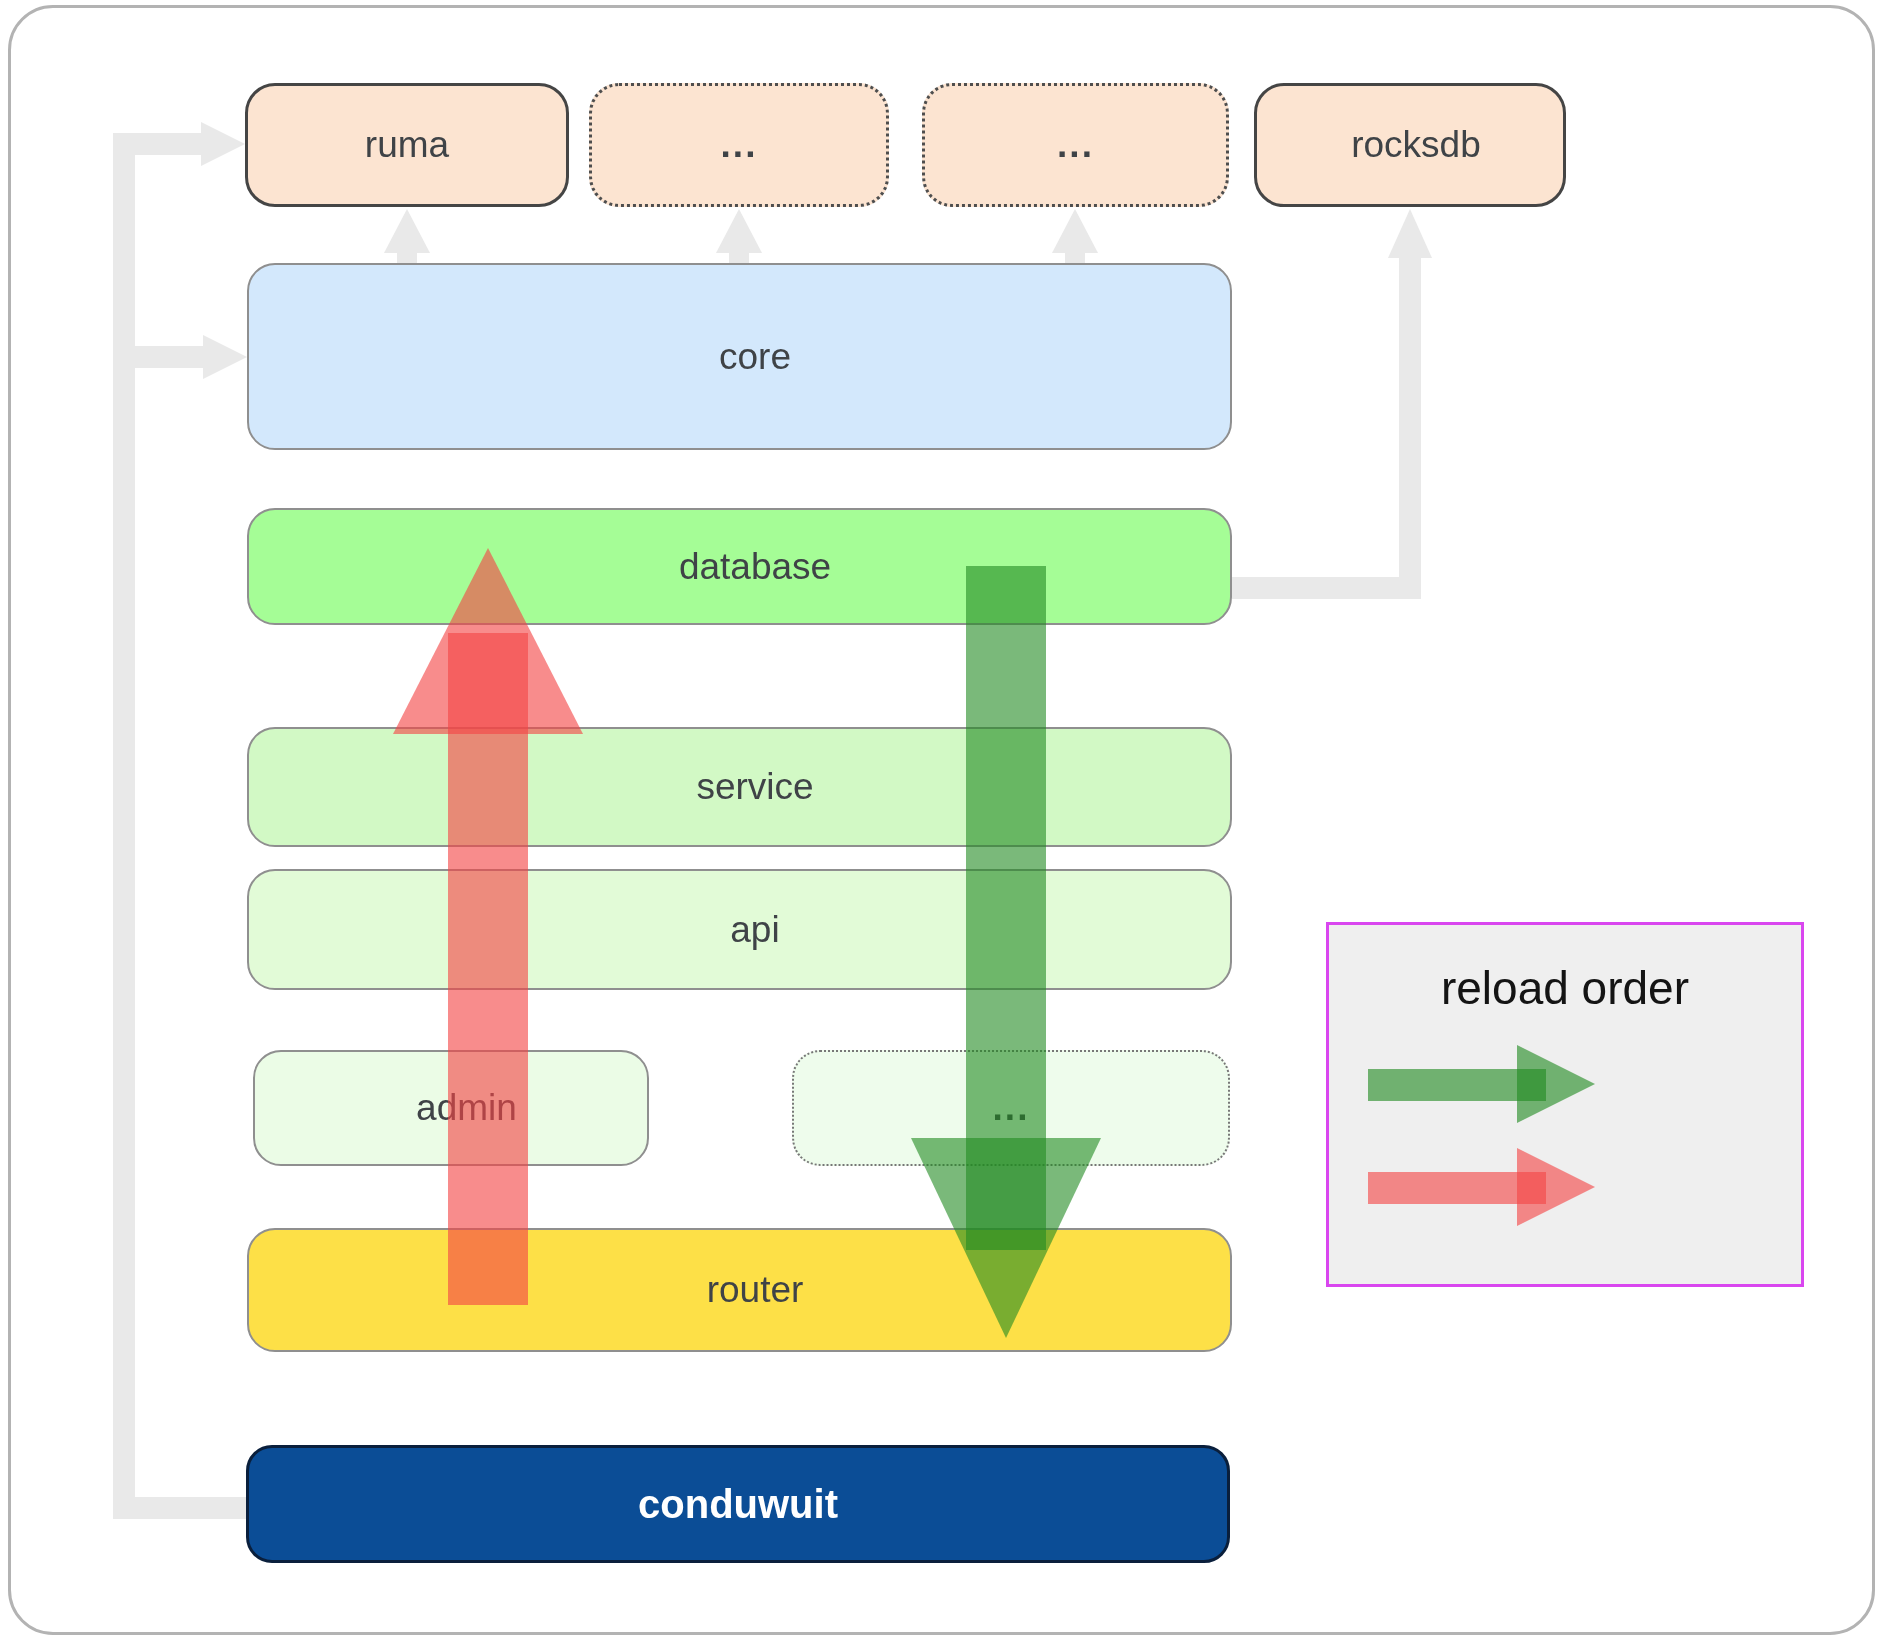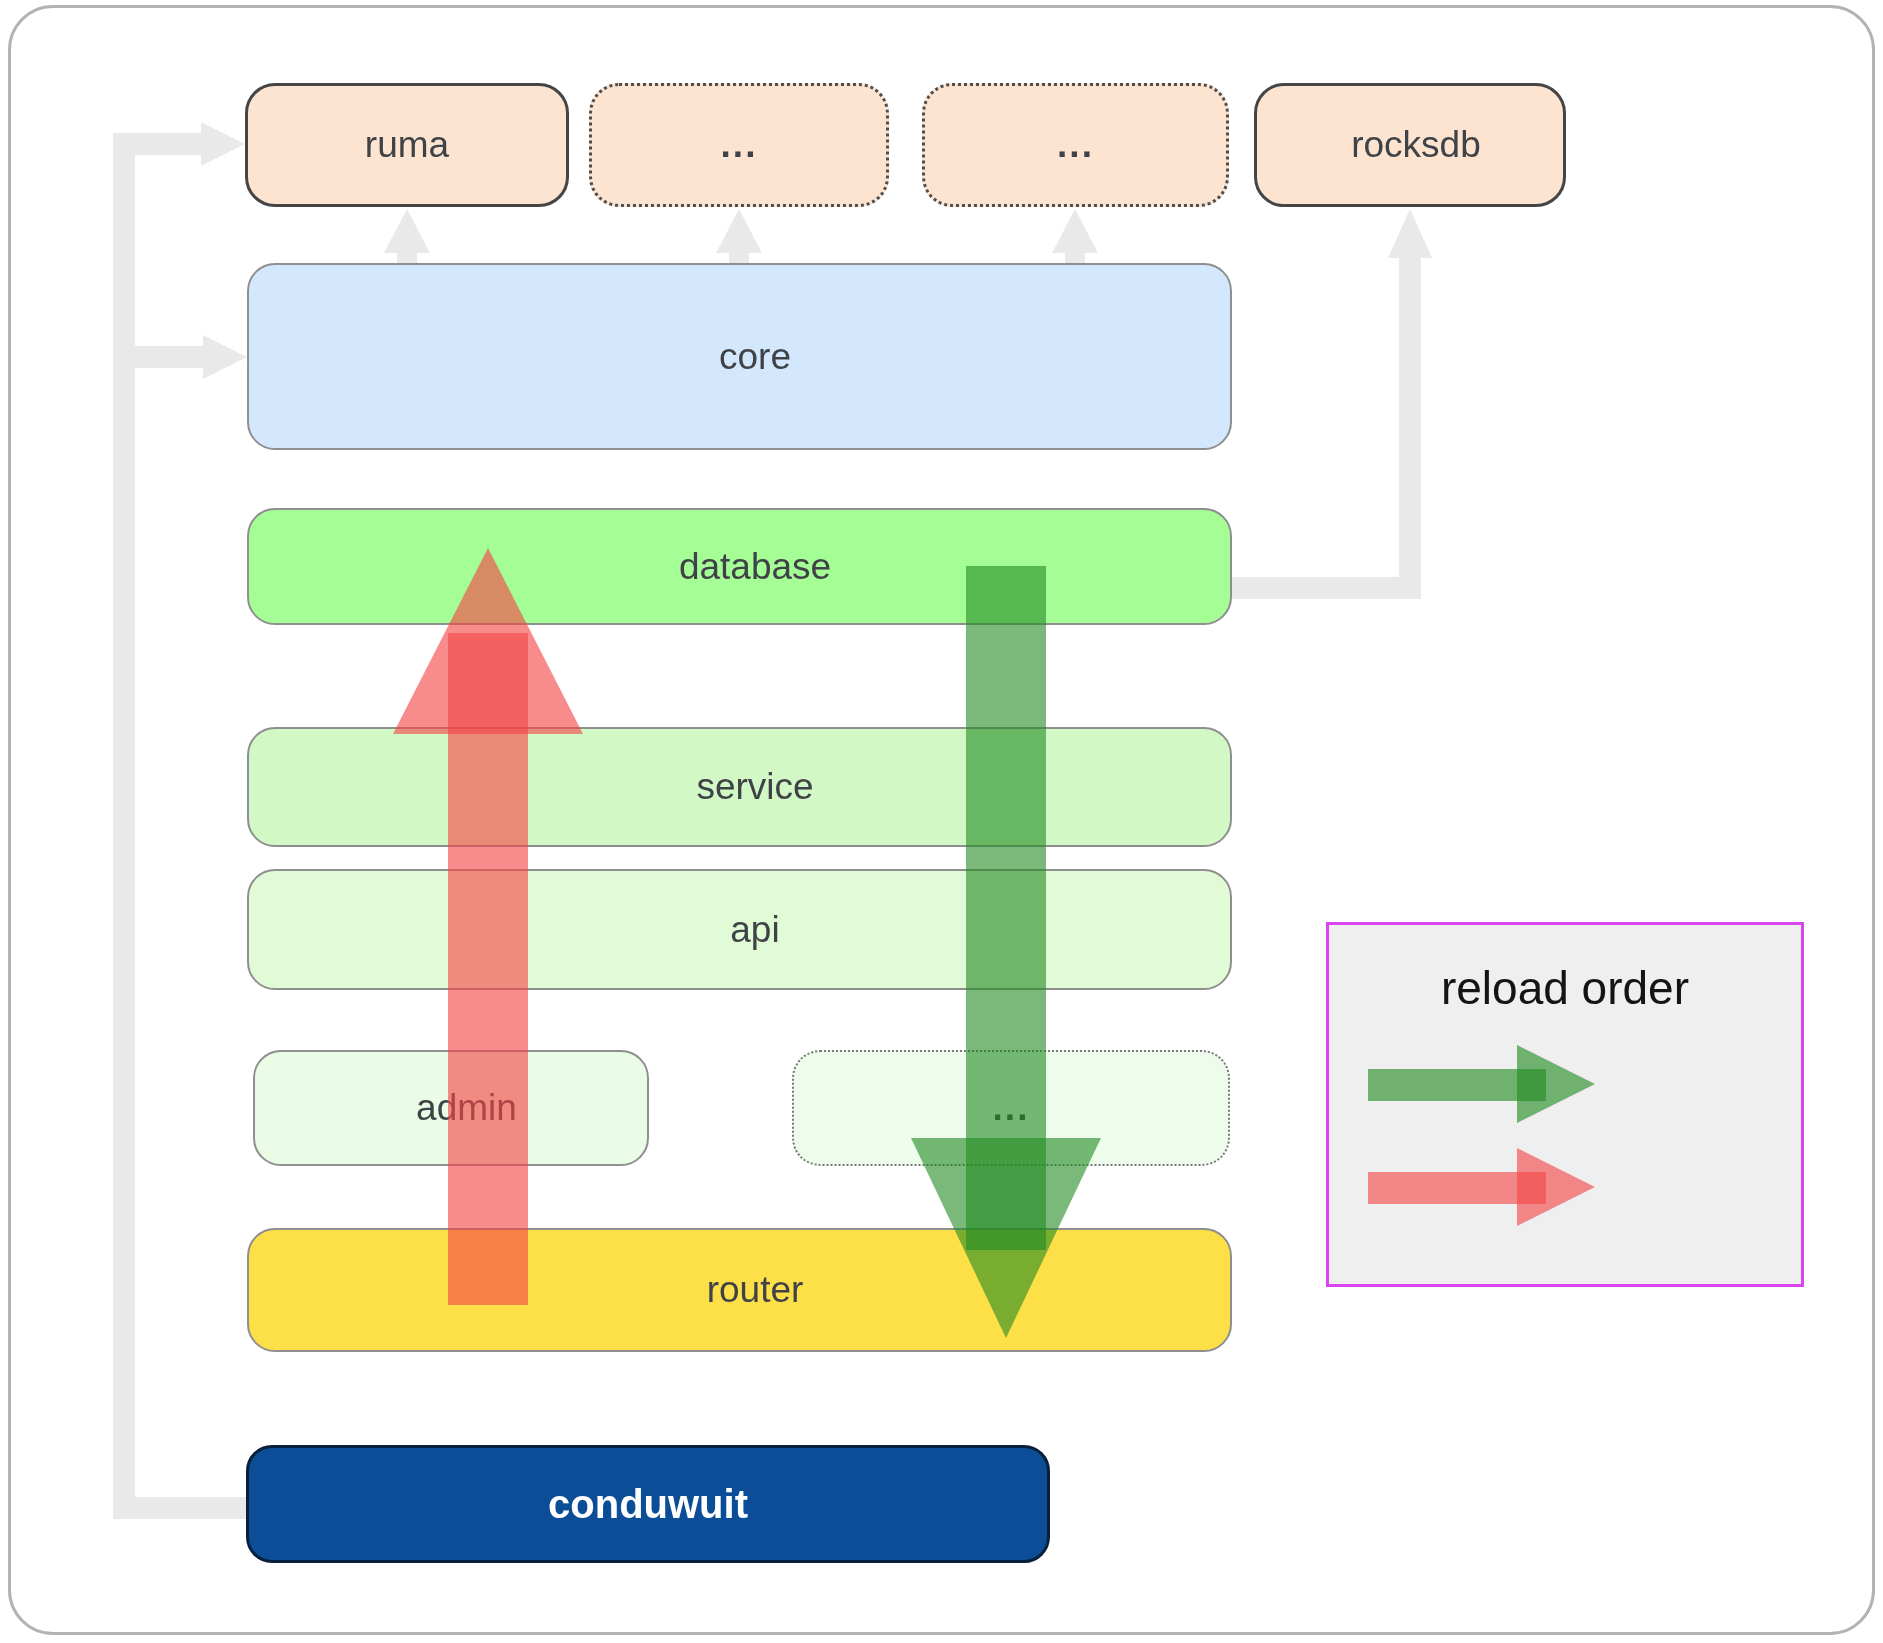--- a/index.html
+++ b/index.html
@@ -107,21 +107,21 @@
   <div class="box mid admin" style="left:247px;top:1050px;width:396px;height:116px;margin-left:6px;">
     <span>admin</span>
   </div>
   <div class="box dots3" style="left:792px;top:1050px;width:438px;height:116px;">
     <span class="dots-label">...</span>
   </div>
 
   <div class="box mid router" style="left:247px;top:1228px;width:985px;height:124px;">
     <span>router</span>
   </div>
-  <div class="box conduwuit" style="left:246px;top:1445px;width:804px;height:118px;">
+  <div class="box conduwuit" style="left:246px;top:1445px;width:984px;height:118px;">
     <span>conduwuit</span>
   </div>
 
   <svg class="layer-svg" width="1883" height="1643" style="z-index:3">
     <g fill="rgba(243,70,70,0.62)">
       <rect x="448" y="633" width="80" height="672"></rect>
       <polygon points="393,734 583,734 488,548"></polygon>
     </g>
     <g fill="rgba(34,139,34,0.60)">
       <rect x="966" y="566" width="80" height="684"></rect>

